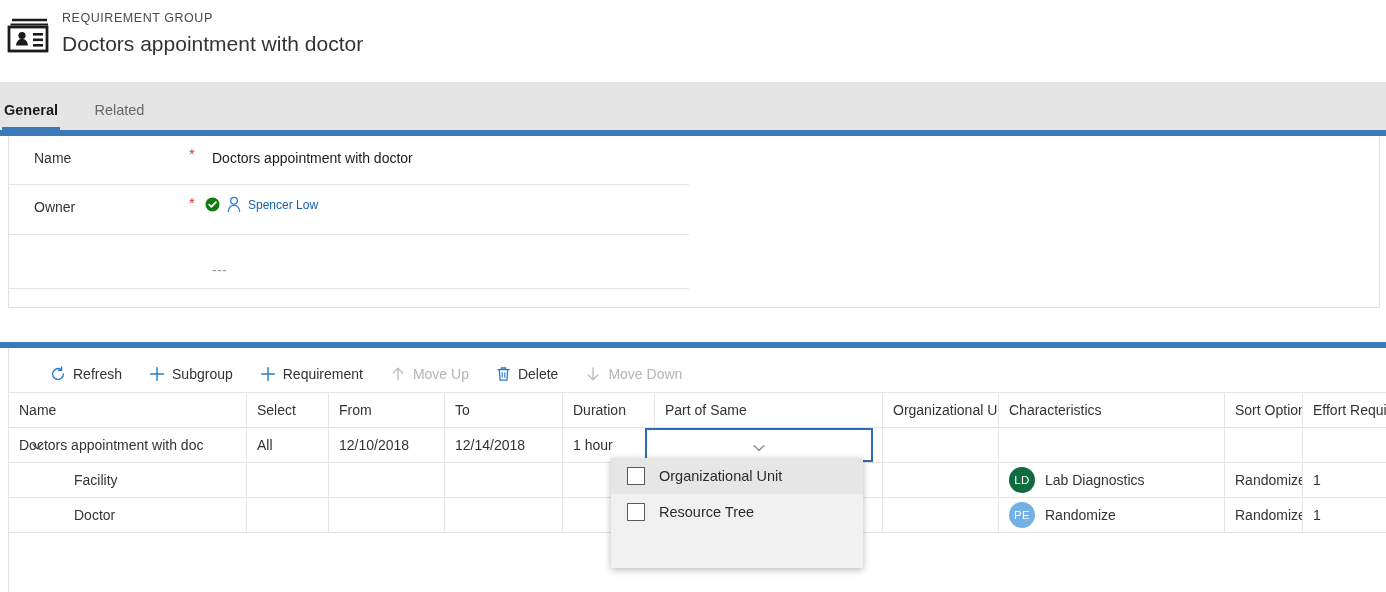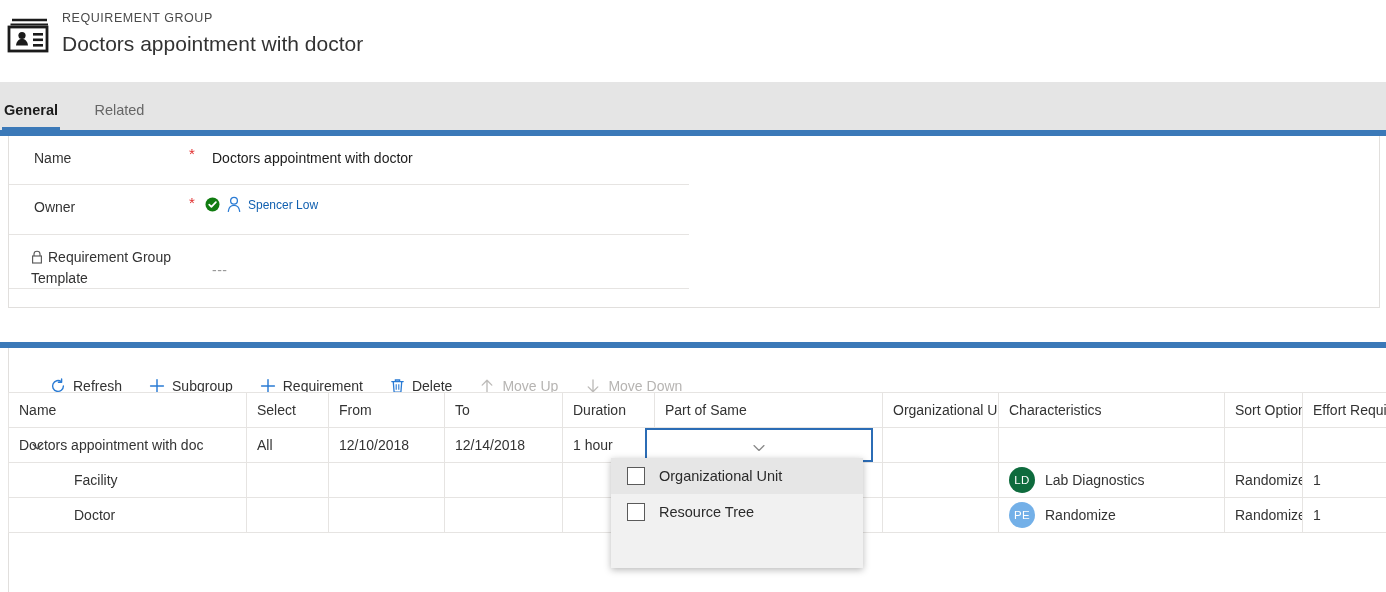--- a/index.html
+++ b/index.html
@@ -59,21 +59,21 @@
   }
   .field-value.muted { color: #9a9a9a; letter-spacing: .5px; }
   .owner-wrap { position: absolute; left: 196px; top: 11px; display: flex; align-items: center; gap: 6px; }
   .owner-link { color: #1160b0; font-size: 12px; text-decoration: none; cursor: pointer; }
 
   
   .grid-card {
     position: absolute; left: 8px; top: 348px; width: 1378px; height: 244px;
     background: #ffffff; border-left: 1px solid #e1dfdd;
   }
-  .command-bar { position: absolute; left: 0; top: 16px; height: 44px; width: 100%; display: flex; align-items: center; }
+  .command-bar { position: absolute; left: 0; top: 4px; height: 44px; width: 100%; display: flex; align-items: center; }
   .cmd {
     display: flex; align-items: center; gap: 7px; height: 44px;
     padding: 0 9px; margin-left: 9px; font-size: 14px; color: #333333; cursor: pointer; white-space: nowrap;
   }
   .cmd:first-child { margin-left: 32px; }
   .cmd.disabled { color: #b6b4b2; cursor: default; }
 
   
   .grid-table { position: absolute; left: 8px; top: 392px; width: 1386px; border-collapse: collapse; table-layout: fixed; }
   .grid-table th, .grid-table td {
@@ -157,26 +157,20 @@
         </svg>
         <svg width="16" height="17" viewBox="0 0 16 17">
           <circle cx="8" cy="4.7" r="3.4" fill="none" stroke="#2a7bd4" stroke-width="1.3"></circle>
           <path d="M2.3 15.4 C2.8 11.2 5.2 9.4 8 9.4 C10.8 9.4 13.2 11.2 13.7 15.4" fill="none" stroke="#2a7bd4" stroke-width="1.3" stroke-linecap="round"></path>
         </svg>
         <a class="owner-link" href="#">Spencer Low</a>
       </span>
     </div>
 
     <div class="field-row" style="top:99px; height:54px;">
-      <span class="field-label with-lock">
-        <svg class="lock-icon" width="12" height="14" viewBox="0 0 12 14">
-          <path d="M3 6 V4.1 C3 2.4 4.3 1.2 6 1.2 C7.7 1.2 9 2.4 9 4.1 V6" fill="none" stroke="#5a5a5a" stroke-width="1.15"></path>
-          <rect x="1.6" y="6" width="8.8" height="7" fill="none" stroke="#5a5a5a" stroke-width="1.15"></rect>
-        </svg><span>Requirement Group Template</span>
-      </span>
       <span class="field-value muted" style="top:25px;">---</span>
     </div>
 
   </div>
 
   <div class="section-bar" style="top:342px;"></div>
 
   <div class="grid-card">
     <div class="command-bar">
 
@@ -193,37 +187,37 @@
           <path d="M8 1.6 V14.4 M1.6 8 H14.4" stroke="#2a7bd4" stroke-width="1.45" stroke-linecap="round"></path>
         </svg>
         <span>Subgroup</span>
       </div>
 
       <div class="cmd">
         <svg width="16" height="16" viewBox="0 0 16 16">
           <path d="M8 1.6 V14.4 M1.6 8 H14.4" stroke="#2a7bd4" stroke-width="1.45" stroke-linecap="round"></path>
         </svg>
         <span>Requirement</span>
+      </div>
+
+      <div class="cmd disabled">
+        <svg width="16" height="16" viewBox="0 0 16 16">
+          <path d="M8 14 V2.4 M3.2 7.1 L8 2.2 L12.8 7.1" fill="none" stroke="#bdbbb9" stroke-width="1.35" stroke-linecap="round" stroke-linejoin="round"></path>
+        </svg>
+        <span>Move Up</span>
       </div>
 
       <div class="cmd">
         <svg width="15" height="16" viewBox="0 0 15 16">
           <path d="M1.8 3.6 H13.2" stroke="#2a7bd4" stroke-width="1.3" stroke-linecap="round"></path>
           <path d="M5.4 3.4 V2 H9.6 V3.4" fill="none" stroke="#2a7bd4" stroke-width="1.3"></path>
           <path d="M3.3 3.9 L4.1 14.2 H10.9 L11.7 3.9" fill="none" stroke="#2a7bd4" stroke-width="1.3" stroke-linejoin="round"></path>
           <path d="M6.2 6.3 V11.8 M8.8 6.3 V11.8" stroke="#2a7bd4" stroke-width="1.1"></path>
         </svg>
         <span>Delete</span>
-      </div>
-
-      <div class="cmd disabled">
-        <svg width="16" height="16" viewBox="0 0 16 16">
-          <path d="M8 14 V2.4 M3.2 7.1 L8 2.2 L12.8 7.1" fill="none" stroke="#bdbbb9" stroke-width="1.35" stroke-linecap="round" stroke-linejoin="round"></path>
-        </svg>
-        <span>Move Up</span>
       </div>
 
       <div class="cmd disabled">
         <svg width="16" height="16" viewBox="0 0 16 16">
           <path d="M8 2 V13.6 M3.2 8.9 L8 13.8 L12.8 8.9" fill="none" stroke="#bdbbb9" stroke-width="1.35" stroke-linecap="round" stroke-linejoin="round"></path>
         </svg>
         <span>Move Down</span>
       </div>
 
 

